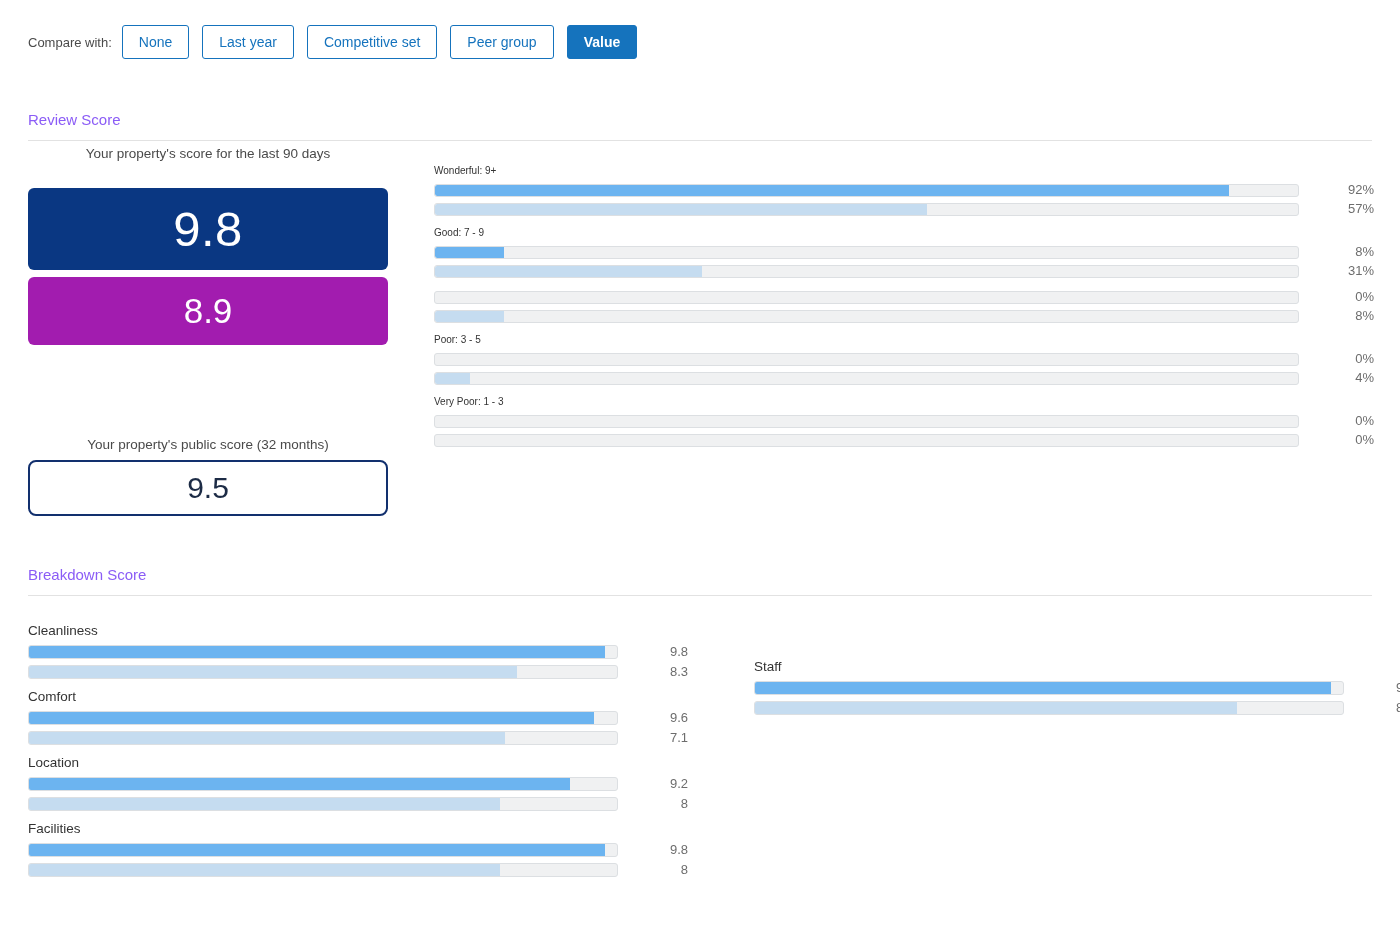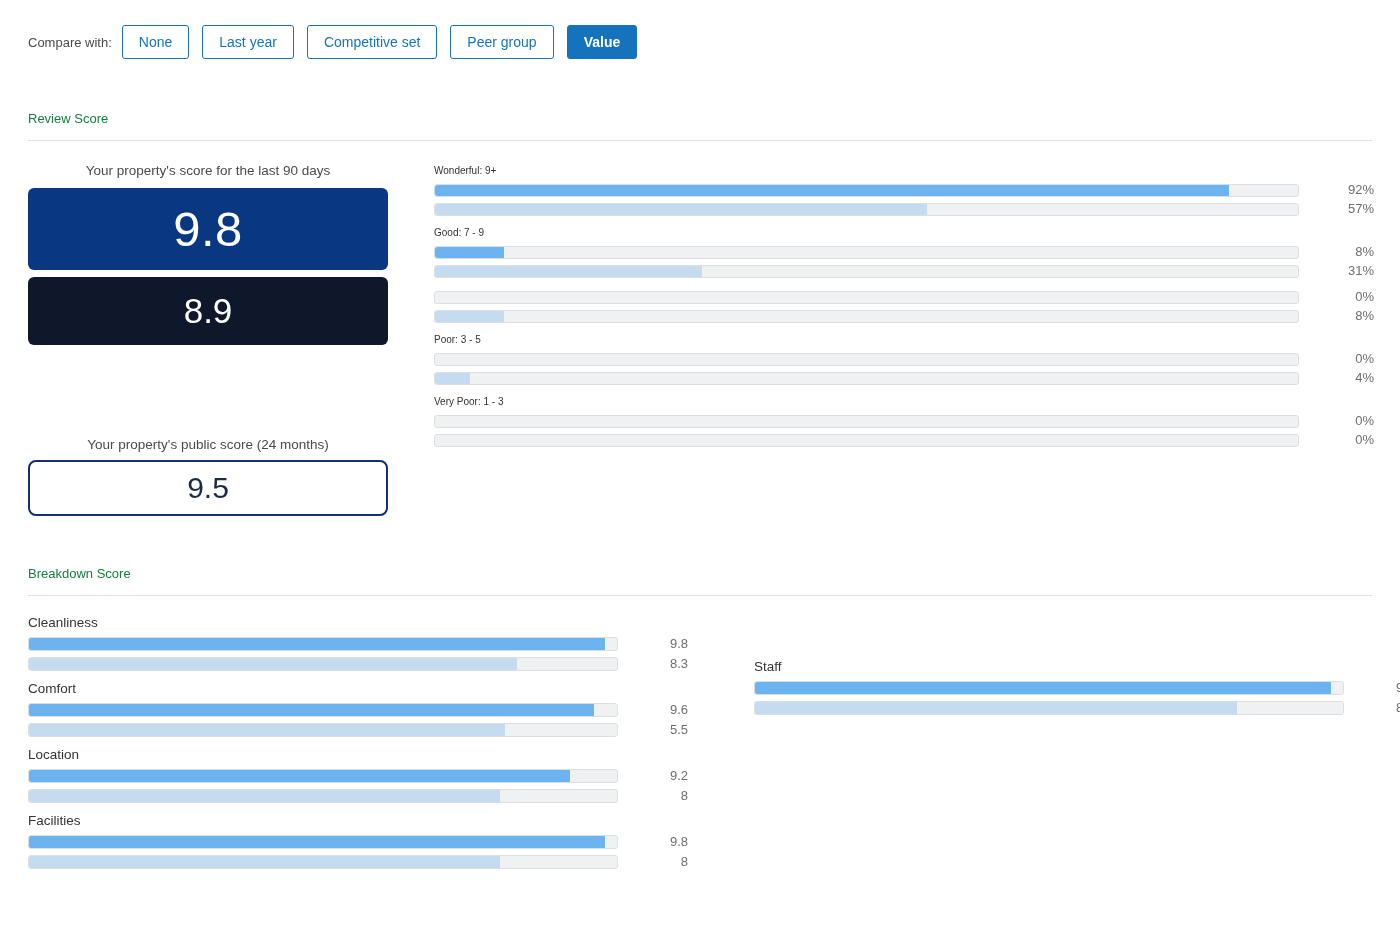--- a/index.html
+++ b/index.html
@@ -55,22 +55,22 @@
     background: #1573bd;
     color: #ffffff;
     border-color: #1573bd;
     font-weight: bold;
   }
 
   
   .section-title {
     position: absolute;
     left: 28px;
-    font-size: 13px;
-    color: #15803d;
+    font-size: 15px;
+    color: #8b5cf6;
     font-weight: normal;
   }
   .divider {
     position: absolute;
     left: 28px;
     width: 1344px;
     height: 1px;
     background: #e2e2e2;
   }
 
@@ -99,21 +99,21 @@
     top: 188px;
     height: 82px;
     background: #0a3782;
     border-radius: 6px;
   }
   #score-primary .val { font-size: 49px; letter-spacing: 0.5px; }
 
   #score-compare {
     top: 277px;
     height: 68px;
-    background: #0f172a;
+    background: #a21caf;
     border-radius: 6px;
   }
   #score-compare .val { font-size: 35px; }
 
   #score-public {
     top: 460px;
     height: 56px;
     background: #ffffff;
     border: 2px solid #12306e;
     border-radius: 8px;
@@ -167,21 +167,21 @@
   }
 
   
   .breakdown {
     position: absolute;
     top: 615px;
     left: 0;
     width: 1400px;
   }
   .bd-col { position: absolute; top: 0; width: 660px; }
-  .bd-col.left { left: 28px; }
+  .bd-col.left { left: 28px; margin-top: 8px; }
   .bd-col.right { left: 754px; margin-top: 44px; }
   .bd-group { margin-bottom: 10px; }
   .bd-label {
     font-size: 13.5px;
     color: #333333;
     margin-bottom: 6px;
     white-space: nowrap;
   }
   .bd-row {
     display: flex;
@@ -223,29 +223,29 @@
     <button class="cmp-btn">None</button>
     <button class="cmp-btn">Last year</button>
     <button class="cmp-btn">Competitive set</button>
     <button class="cmp-btn">Peer group</button>
     <button class="cmp-btn active">Value</button>
   </div>
 
   <div class="section-title" style="top:111px;">Review Score</div>
   <div class="divider" style="top:140px;"></div>
 
-  <div class="score-caption" style="top:163px;">Your property's score for the last 90 days</div>
+  <div class="score-caption" style="top:146px;">Your property's score for the last 90 days</div>
   <div class="score-box" id="score-primary">
     <span class="val">9.8</span>
   </div>
   <div class="score-box" id="score-compare">
     <span class="val">8.9</span>
   </div>
 
-  <div class="score-caption" style="top:437px;">Your property's public score (24 months)</div>
+  <div class="score-caption" style="top:437px;">Your property's public score (32 months)</div>
   <div class="score-box" id="score-public">
     <span class="val">9.5</span>
   </div>
 
   <div class="dist">
 
     <div class="dist-group">
       <div class="dist-label">Wonderful: 9+</div>
       <div class="bar-row">
         <div class="bar-track">
@@ -354,21 +354,21 @@
         <div class="bd-row">
           <div class="bd-track">
             <div class="bd-fill primary" style="width:96%"></div>
           </div>
           <div class="bd-val">9.6</div>
         </div>
         <div class="bd-row">
           <div class="bd-track">
             <div class="bd-fill compare" style="width:81%"></div>
           </div>
-          <div class="bd-val">5.5</div>
+          <div class="bd-val">7.1</div>
         </div>
       </div>
 
       <div class="bd-group">
         <div class="bd-label">Location</div>
         <div class="bd-row">
           <div class="bd-track">
             <div class="bd-fill primary" style="width:92%"></div>
           </div>
           <div class="bd-val">9.2</div>

